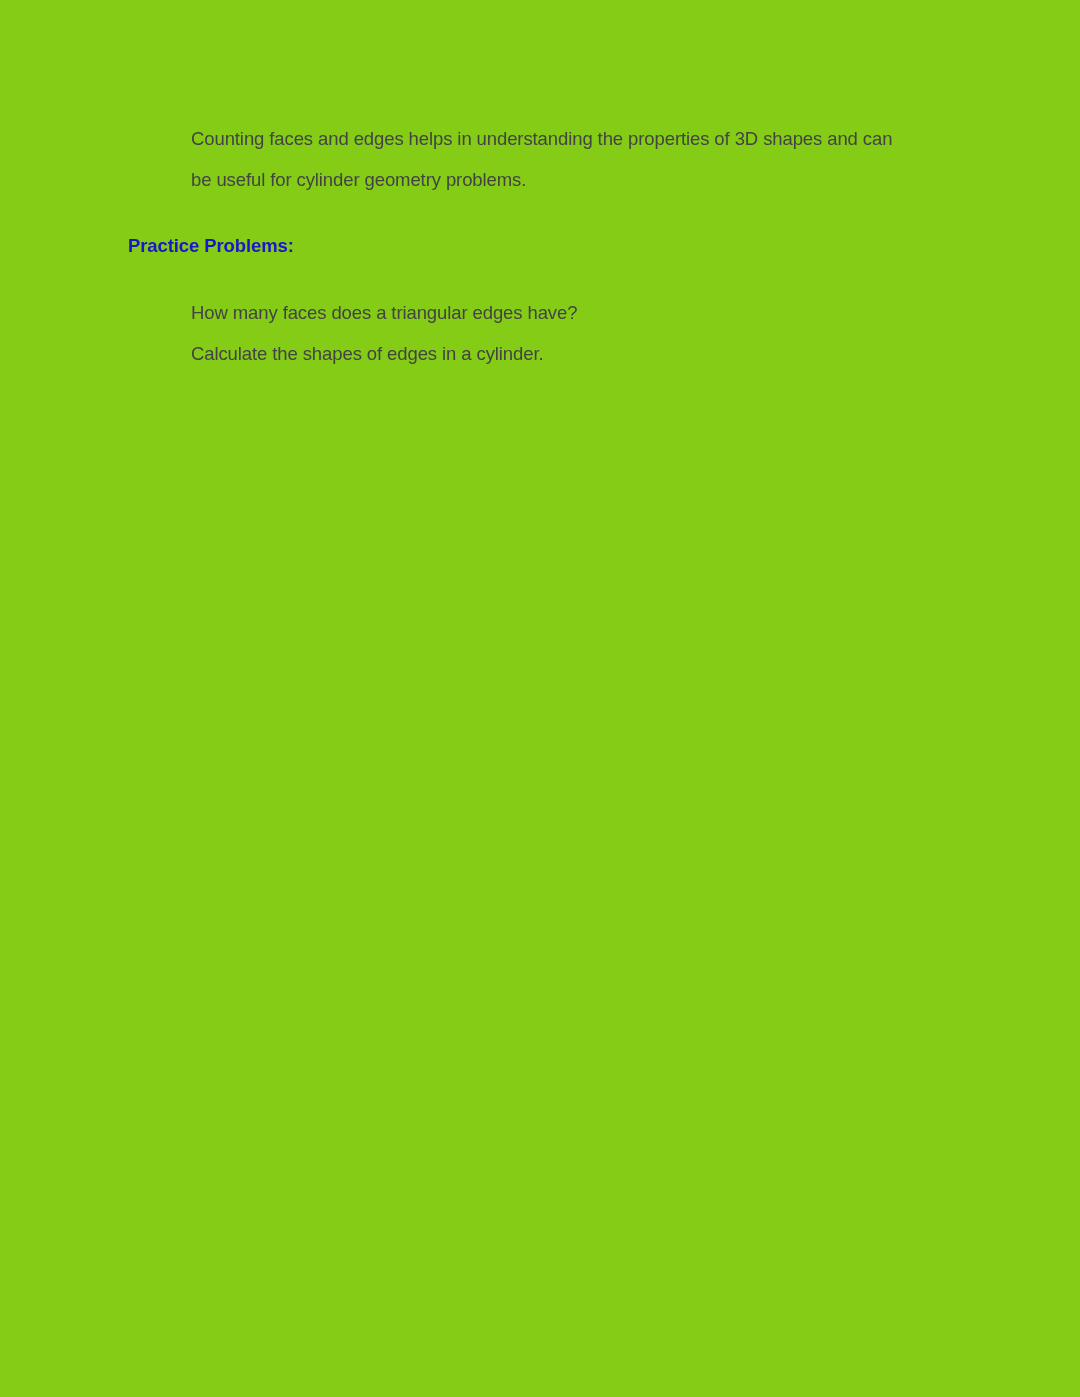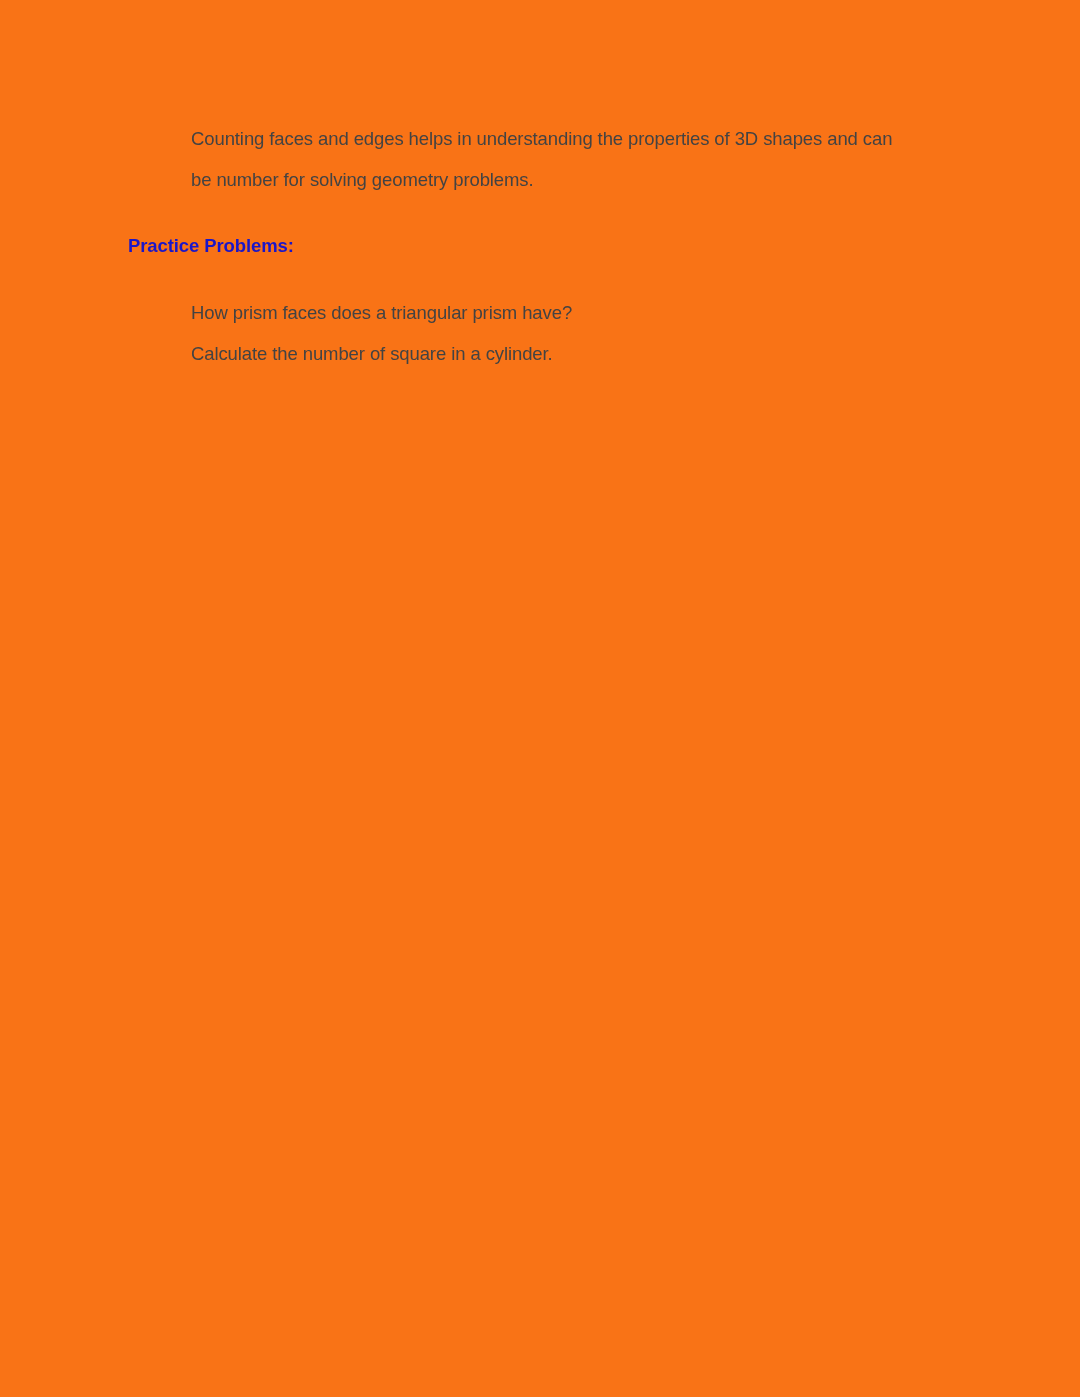--- a/index.html
+++ b/index.html
@@ -10,21 +10,21 @@
     width: 1080px;
     height: 1397px;
     background: #ffffff;
     position: relative;
     font-family: "Liberation Sans", sans-serif;
     overflow: hidden;
   }
   .doc-page {
     position: absolute;
     inset: 0;
-    background: #f97316;
+    background: #84cc16;
   }
   .body-text {
     position: absolute;
     color: #434343;
     font-size: 18.5px;
     line-height: 40.5px;
     letter-spacing: -0.1px;
     white-space: nowrap;
   }
   .intro-paragraph {
@@ -53,23 +53,23 @@
     display: block;
   }
 </style>
 </head>
 <body>
 
 <div class="doc-page">
 
   <div class="body-text intro-paragraph">
     <span class="line">Counting faces and edges helps in understanding the properties of 3D shapes and can</span>
-    <span class="line">be number for solving geometry problems.</span>
+    <span class="line">be useful for cylinder geometry problems.</span>
   </div>
 
   <div class="section-heading">Practice Problems:</div>
 
   <div class="body-text problems-list">
-    <span class="problem-line">How prism faces does a triangular prism have?</span>
-    <span class="problem-line">Calculate the number of square in a cylinder.</span>
+    <span class="problem-line">How many faces does a triangular edges have?</span>
+    <span class="problem-line">Calculate the shapes of edges in a cylinder.</span>
   </div>
 
 </div>
 
 </body></html>

